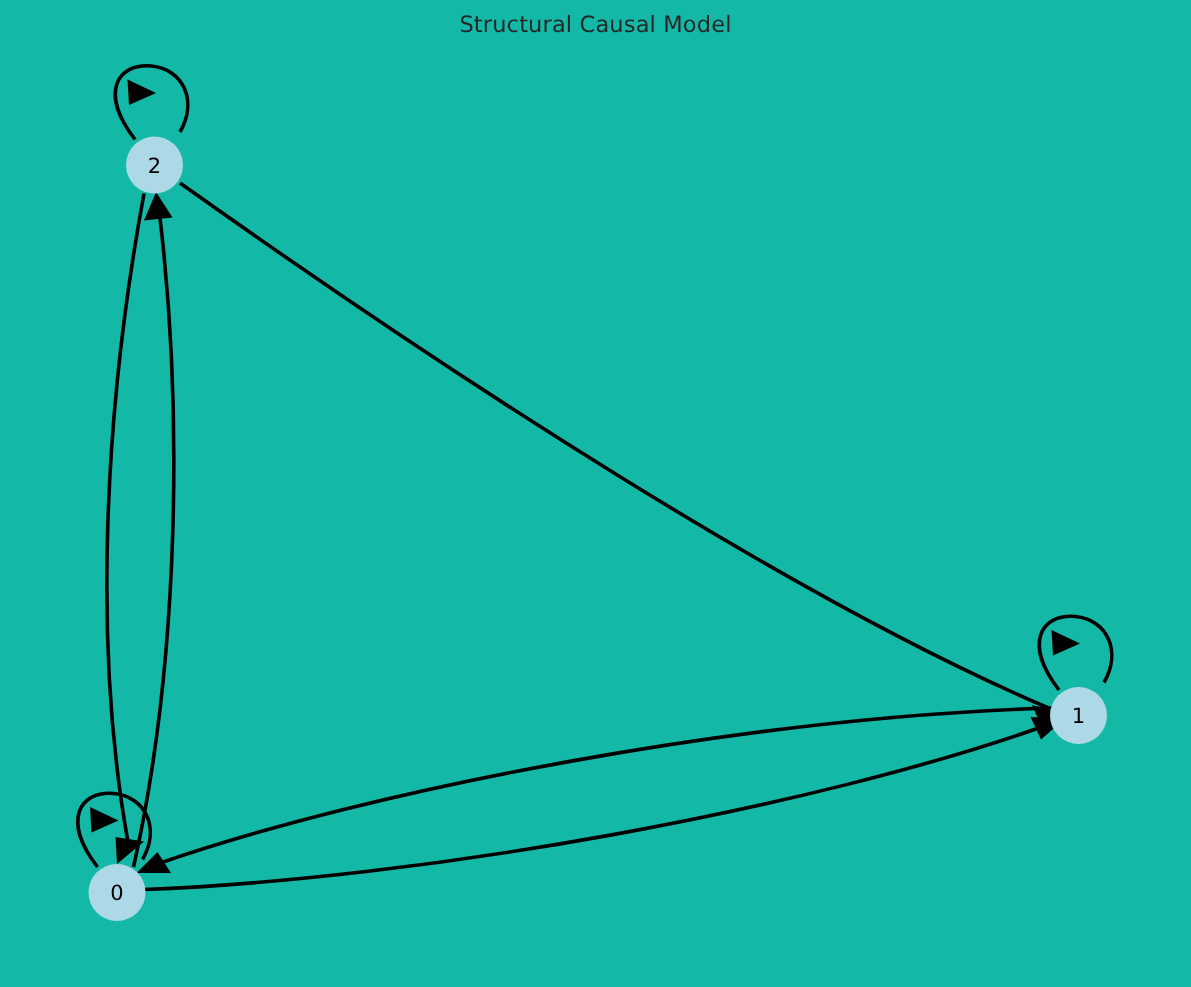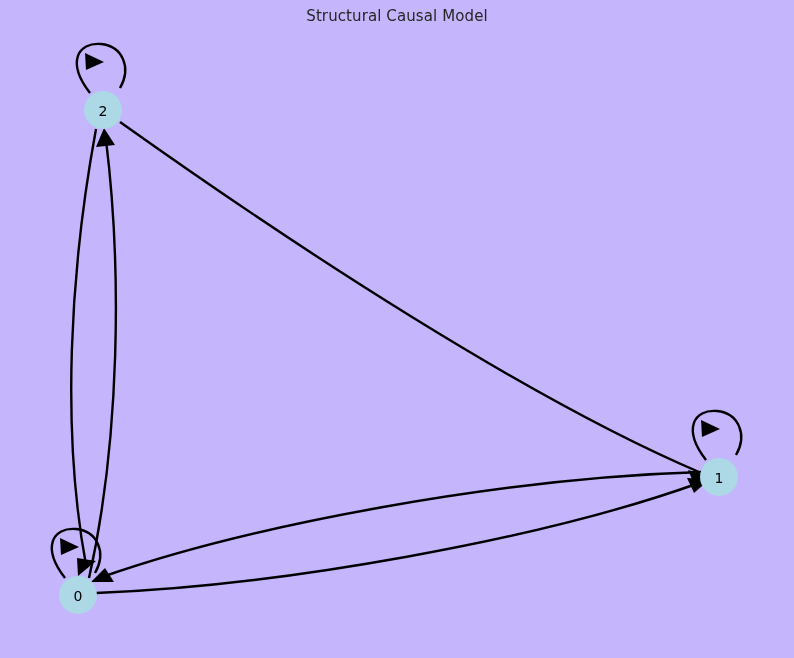--- a/index.html
+++ b/index.html
@@ -6,21 +6,21 @@
   body{
     width:794px;height:658px;
     font-family:"DejaVu Sans", sans-serif;
     overflow:hidden;
     position:relative;
   }
   #figure{
     position:absolute;
     left:0;top:0;
     width:794px;height:658px;
-    background:#c4b5fd;
+    background:#14b8a6;
   }
   #title{
     position:absolute;
     left:0;top:7px;
     width:794px;
     text-align:center;
     font-size:15px;
     color:#262626;
     font-family:"DejaVu Sans", sans-serif;
     letter-spacing:0.1px;

